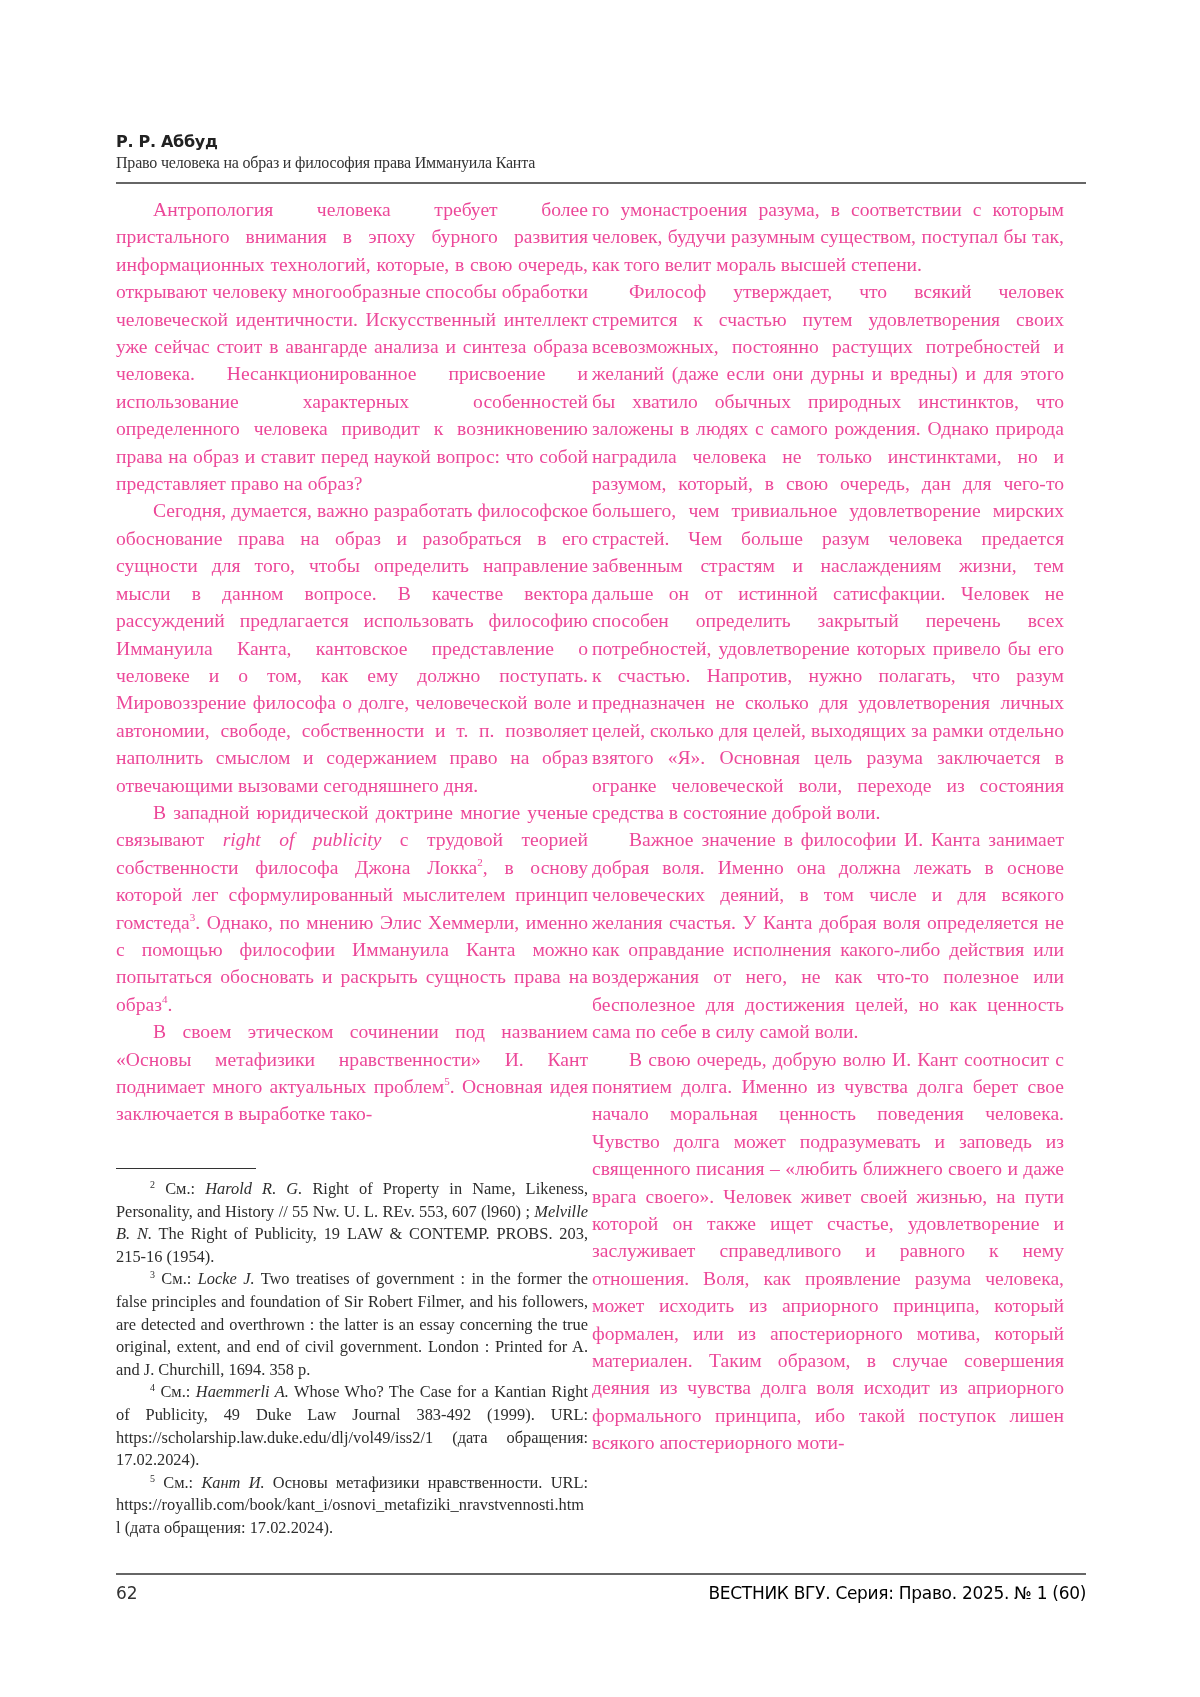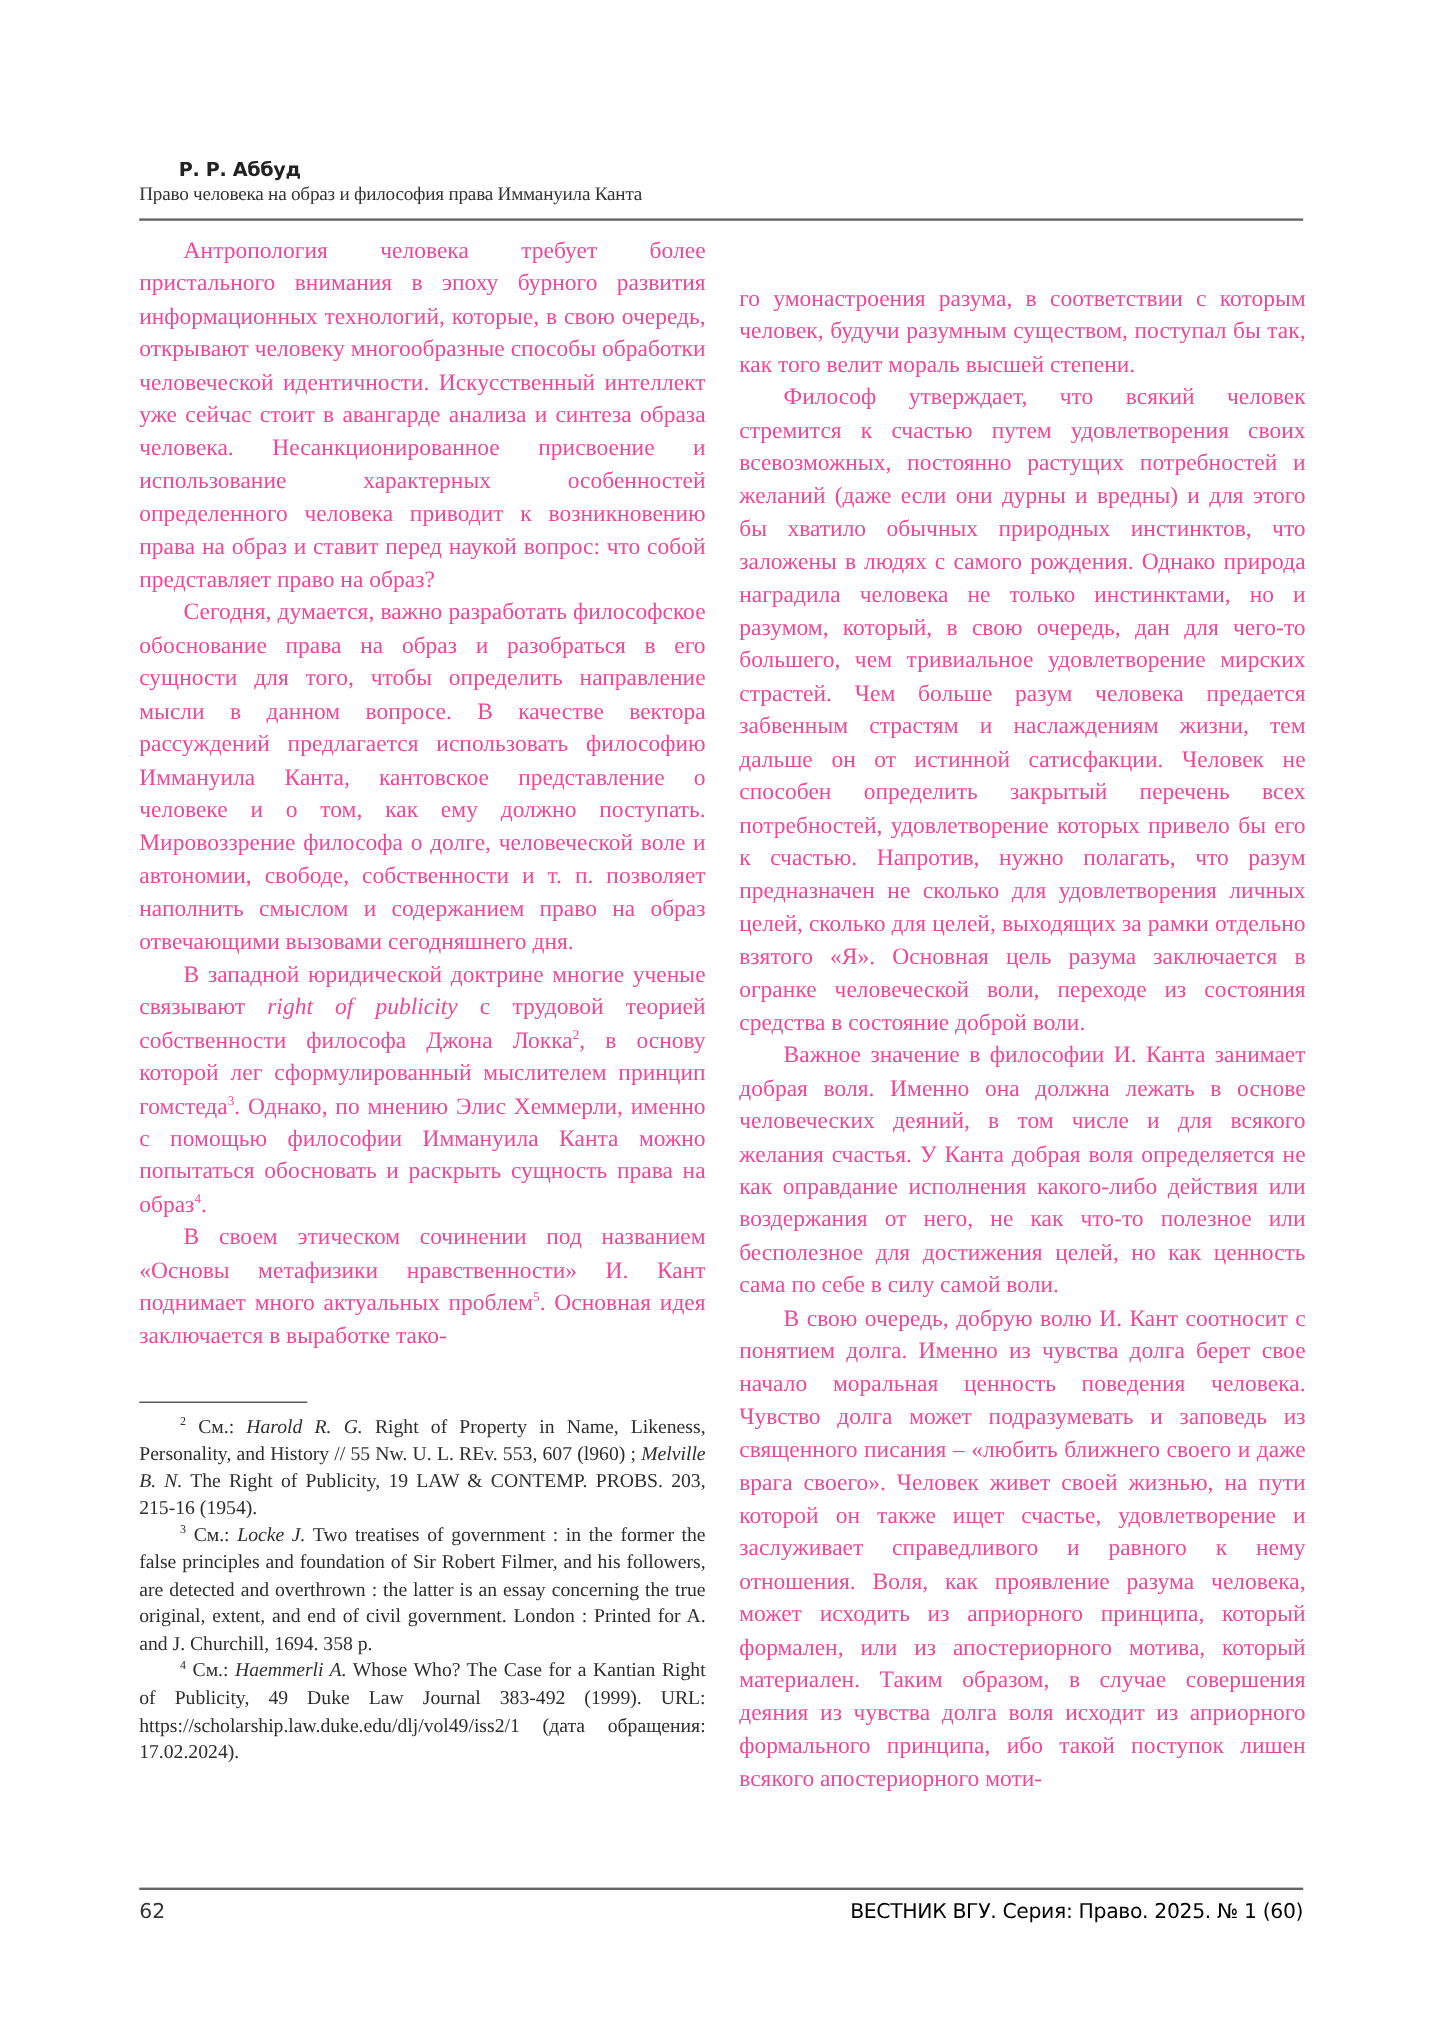--- a/index.html
+++ b/index.html
@@ -1,26 +1,26 @@
 <!DOCTYPE html>
 <html><head>
 <meta charset="utf-8">
 <style>
   * { box-sizing: border-box; margin: 0; padding: 0; }
   html, body { width: 1200px; height: 1697px; background: #ffffff; }
   body { position: relative; color: #2b2b2b; font-family: "Liberation Serif", "DejaVu Serif", serif; }
 
   .page-header { position: absolute; left: 116px; top: 132px; width: 970px; }
-  .author { font-family: "DejaVu Sans", "Liberation Sans", sans-serif; font-weight: bold; font-size: 16px; line-height: 20px; color: #222; letter-spacing: -0.3px; margin-left: 33px; }
+  .author { font-family: "DejaVu Sans", "Liberation Sans", sans-serif; font-weight: bold; font-size: 16px; line-height: 20px; color: #222; letter-spacing: -0.3px; }
   .running-title { font-family: Liberation Serif, serif; font-size: 16px; line-height: 22px; color: #333; letter-spacing: -0.2px; }
   .header-rule { position: absolute; left: 116px; top: 182px; width: 970px; height: 2px; background: #666; }
 
   .column { position: absolute; top: 196px; width: 472px; }
   .col-left { left: 116px; }
-  .col-right { left: 616px; margin-top: 40px; }
+  .col-right { left: 592px; }
 
   .para { font-size: 19.6px; line-height: 27.4px; text-align: justify; hyphens: manual; color: #ec4899; }
   .para.indent { text-indent: 37px; }
   .para sup { font-size: 11px; line-height: 0; vertical-align: super; }
   .para i { font-style: italic; }
 
   .footnote-rule { position: absolute; left: 116px; top: 1168px; width: 140px; height: 1px; background: #333; }
   .footnotes { position: absolute; left: 116px; top: 1178px; width: 472px; }
   .fn { font-size: 16.4px; line-height: 22.6px; text-align: justify; text-indent: 34px; color: #2d2d2d; word-break: break-word; }
   .fn sup { font-size: 10px; line-height: 0; vertical-align: super; }
@@ -44,20 +44,21 @@
   <p class="para indent">Сегодня, думается, важно разработать философское обоснование права на образ и разобраться в его сущности для того, чтобы определить направление мысли в данном вопросе. В качестве вектора рассуждений предлагается использовать философию Иммануила Канта, кантовское представление о человеке и о том, как ему должно поступать. Мировоззрение философа о долге, человеческой воле и автономии, свободе, собственности и т. п. позволяет наполнить смыслом и содержанием право на образ отвечающими вызовами сегодняшнего дня.</p>
   <p class="para indent"><span>В западной юридической доктрине многие ученые связывают </span><i>right of publicity</i><span> с трудовой теорией собственности философа Джона Локка</span><sup>2</sup><span>, в основу которой лег сформулированный мыслителем принцип гомстеда</span><sup>3</sup><span>. Однако, по мнению Элис Хеммерли, именно с помощью философии Иммануила Канта можно попытаться обосновать и раскрыть сущность права на образ</span><sup>4</sup><span>.</span></p>
   <p class="para indent"><span>В своем этическом сочинении под названием «Основы метафизики нравственности» И. Кант поднимает много актуальных проблем</span><sup>5</sup><span>. Основная идея заключается в выработке тако-</span></p>
 </section>
 
 <div class="footnote-rule"></div>
 <section class="footnotes">
   <p class="fn"><sup>2</sup><span> См.: </span><i>Harold R. G.</i><span> Right of Property in Name, Likeness, Personality, and History // 55 Nw. U. L. REv. 553, 607 (l960) ; </span><i>Melville B. N.</i><span> The Right of Publicity, 19 LAW &amp; CONTEMP. PROBS. 203, 215-16 (1954).</span></p>
   <p class="fn"><sup>3</sup><span> См.: </span><i>Locke J.</i><span> Two treatises of government : in the former the false principles and foundation of Sir Robert Filmer, and his followers, are detected and overthrown : the latter is an essay concerning the true original, extent, and end of civil government. London :  Printed for A. and J. Churchill, 1694. 358 p.</span></p>
   <p class="fn"><sup>4</sup><span> См.: </span><i>Haemmerli A.</i><span> Whose Who? The Case for a Kantian Right of Publicity, 49 Duke Law Journal 383-492 (1999). URL: https://scholarship.law.duke.edu/dlj/vol49/iss2/1 (дата обращения: 17.02.2024).</span></p>
+  <p class="fn"><sup>5</sup><span> См.: </span><i>Кант И.</i><span> Основы метафизики нравственности. URL: https://royallib.com/book/kant_i/osnovi_metafiziki_nravstvennosti.html (дата обращения: 17.02.2024).</span></p>
 </section>
 
 <section class="column col-right">
   <p class="para">го умонастроения разума, в соответствии с которым человек, будучи разумным существом, поступал бы так, как того велит мораль высшей степени.</p>
   <p class="para indent">Философ утверждает, что всякий человек стремится к счастью путем удовлетворения своих всевозможных, постоянно растущих потребностей и желаний (даже если они дурны и вредны) и для этого бы хватило обычных природных инстинктов, что заложены в людях с самого рождения. Однако природа наградила человека не только инстинктами, но и разумом, который, в свою очередь, дан для чего-то большего, чем тривиальное удовлетворение мирских страстей. Чем больше разум человека предается забвенным страстям и наслаждениям жизни, тем дальше он от истинной сатисфакции. Человек не способен определить закрытый перечень всех потребностей, удовлетворение которых привело бы его к счастью. Напротив, нужно полагать, что разум предназначен не сколько для удовлетворения личных целей, сколько для целей, выходящих за рамки отдельно взятого «Я». Основная цель разума заключается в огранке человеческой воли, переходе из состояния средства в состояние доброй воли.</p>
   <p class="para indent">Важное значение в философии И. Канта занимает добрая воля. Именно она должна лежать в основе человеческих деяний, в том числе и для всякого желания счастья. У Канта добрая воля определяется не как оправдание исполнения какого-либо действия или воздержания от него, не как что-то полезное или бесполезное для достижения целей, но как ценность сама по себе в силу самой воли.</p>
   <p class="para indent">В свою очередь, добрую волю И. Кант соотносит с понятием долга. Именно из чувства долга берет свое начало моральная ценность поведения человека. Чувство долга может подразумевать и заповедь из священного писания – «любить ближнего своего и даже врага своего». Человек живет своей жизнью, на пути которой он также ищет счастье, удовлетворение и заслуживает справедливого и равного к нему отношения. Воля, как проявление разума человека, может исходить из априорного принципа, который формален, или из апостериорного мотива, который материален. Таким образом, в случае совершения деяния из чувства долга воля исходит из априорного формального принципа, ибо такой поступок лишен всякого апостериорного моти-</p>
 </section>
 
 <div class="footer-rule"></div>

